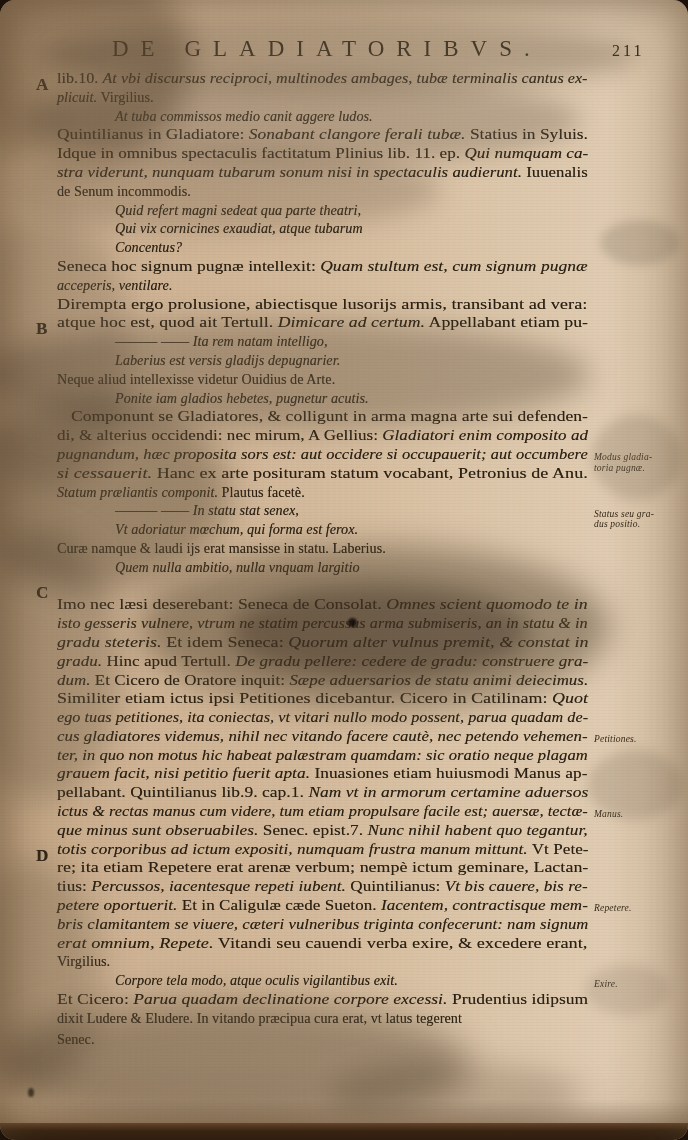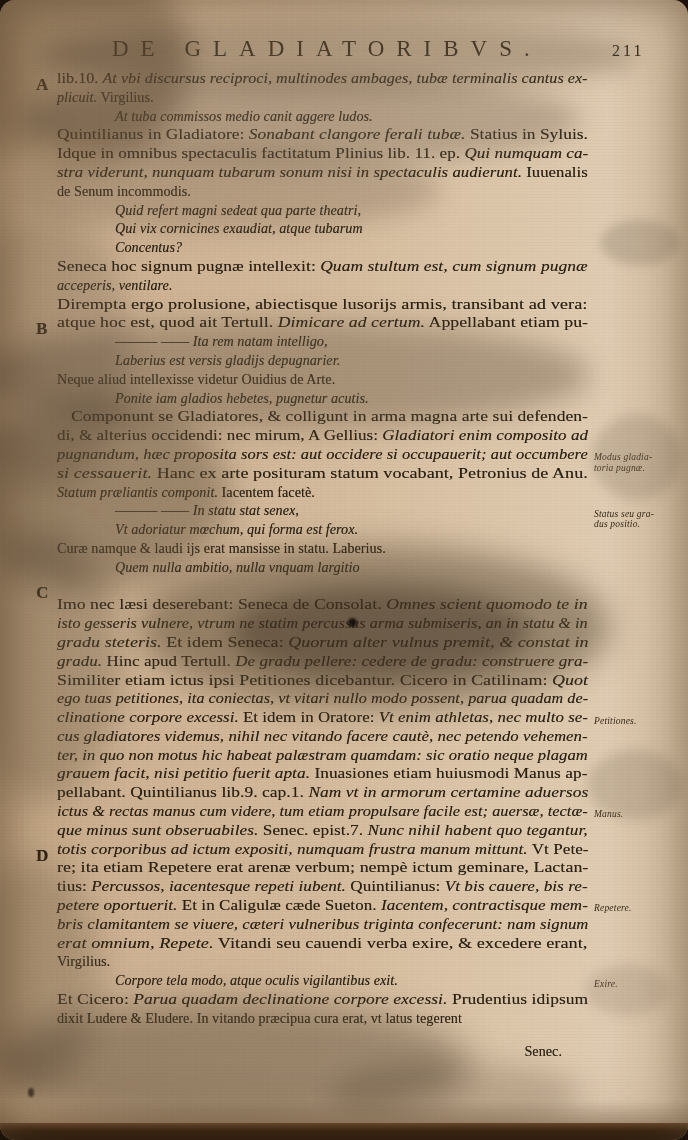--- a/index.html
+++ b/index.html
@@ -13,21 +13,21 @@
       repeating-linear-gradient(90deg,rgba(255,246,230,.05) 0 2px,transparent 2px 6px);}
   .header{position:absolute;z-index:2;top:36px;left:0;width:100%;height:30px;}
   .title{position:absolute;left:112px;top:0;font-size:23px;letter-spacing:12px;font-weight:400;white-space:nowrap;}
   .pagenum{position:absolute;left:612px;top:6px;font-size:16px;letter-spacing:3px;}
   .body{position:absolute;z-index:2;top:70px;left:57px;width:531px;}
   .line{position:relative;height:18.8px;line-height:18.8px;font-size:14px;letter-spacing:.1px;
     text-shadow:.2px .2px .4px rgba(42,32,19,.55);}
   .txt{display:inline-block;white-space:nowrap;transform-origin:0 50%;}
   .line.v{padding-left:58px;}
   .line.ind{padding-left:14px;}
-  .line.catch{text-align:right;padding-right:26px;margin-top:14px;}
+  .line.catch{padding-right:26px;margin-top:2px;}
   .it{font-style:italic;}
   .mletter{position:absolute;left:-21px;top:6px;font-weight:700;font-size:17px;line-height:1;}
   .mnote{position:absolute;left:537px;top:1px;width:94px;font-style:italic;font-size:9.5px;
     line-height:10.5px;white-space:pre-line;letter-spacing:.2px;color:#352818;text-shadow:none;margin-top:43px;}
   .stains{position:absolute;inset:0;z-index:3;pointer-events:none;}
   .st{position:absolute;border-radius:50%;mix-blend-mode:multiply;}
   .edge{position:absolute;z-index:5;left:0;right:0;bottom:0;height:17px;
     background:linear-gradient(180deg,#6b4a2e 0%,#33200f 45%,#1d0f05 100%);}
   .edge-shadow{position:absolute;z-index:4;left:0;right:0;bottom:14px;height:26px;pointer-events:none;
     background:linear-gradient(180deg,rgba(90,66,42,0) 0%,rgba(90,66,42,.35) 100%);}
@@ -61,33 +61,33 @@
       <div class="line v"><span class="txt"><span>——— —— </span><span class="it">Ita rem natam intelligo,</span></span></div>
       <div class="line v"><span class="txt"><span class="it">Laberius est versis gladijs depugnarier.</span></span></div>
       <div class="line "><span class="txt"><span>Neque aliud intellexisse videtur Ouidius de Arte.</span></span></div>
       <div class="line v"><span class="txt"><span class="it">Ponite iam gladios hebetes, pugnetur acutis.</span></span></div>
       <div class="line ind j"><span class="txt" style="transform: scaleX(1.2368);"><span>Componunt se Gladiatores, &amp; colligunt in arma magna arte sui defenden-</span></span><span class="mnote">Modus gladia-
 toria pugnæ.</span></div>
       <div class="line j"><span class="txt" style="transform: scaleX(1.2014);"><span>di, &amp; alterius occidendi: nec mirum, A Gellius: </span><span class="it">Gladiatori enim composito ad</span></span></div>
       <div class="line j"><span class="txt" style="transform: scaleX(1.1619);"><span class="it">pugnandum, hæc proposita sors est: aut occidere si occupauerit; aut occumbere</span></span></div>
       <div class="line j"><span class="txt" style="transform: scaleX(1.2764);"><span class="it">si cessauerit.</span><span> Hanc ex arte posituram statum vocabant, Petronius de Anu.</span></span><span class="mnote">Status seu gra-
 dus positio.</span></div>
-      <div class="line "><span class="txt"><span class="it">Statum præliantis componit.</span><span> Iacentem facetè.</span></span></div>
+      <div class="line "><span class="txt"><span class="it">Statum præliantis componit.</span><span> Plautus facetè.</span></span></div>
       <div class="line v"><span class="txt"><span>——— —— </span><span class="it">In statu stat senex,</span></span></div>
       <div class="line v"><span class="txt"><span class="it">Vt adoriatur mœchum, qui forma est ferox.</span></span></div>
       <div class="line "><span class="txt"><span>Curæ namque &amp; laudi ijs erat mansisse in statu. Laberius.</span></span></div>
       <div class="line v"><span class="txt"><span class="it">Quem nulla ambitio, nulla vnquam largitio</span></span></div>
       <div class="line v"><span class="mletter">C</span></div>
       <div class="line j"><span class="txt" style="transform: scaleX(1.2494);"><span>Imo nec læsi deserebant: Seneca de Consolat. </span><span class="it">Omnes scient quomodo te in</span></span></div>
       <div class="line j"><span class="txt" style="transform: scaleX(1.1395);"><span class="it">isto gesseris vulnere, vtrum ne statim percussus arma submiseris, an in statu &amp; in</span></span></div>
       <div class="line j"><span class="txt" style="transform: scaleX(1.2703);"><span class="it">gradu steteris.</span><span> Et idem Seneca: </span><span class="it">Quorum alter vulnus premit, &amp; constat in</span></span></div>
       <div class="line j"><span class="txt" style="transform: scaleX(1.2014);"><span class="it">gradu.</span><span> Hinc apud Tertull. </span><span class="it">De gradu pellere: cedere de gradu: construere gra-</span></span></div>
+      <div class="line j"><span class="txt" style="transform: scaleX(1.1959);"><span class="it">dum.</span><span> Et Cicero de Oratore inquit: </span><span class="it">Sæpe aduersarios de statu animi deiecimus.</span></span></div>
       <div class="line j"><span class="txt" style="transform: scaleX(1.2703);"><span>Similiter etiam ictus ipsi Petitiones dicebantur. Cicero in Catilinam: </span><span class="it">Quot</span></span><span class="mnote">Petitiones.</span></div>
       <div class="line j"><span class="txt" style="transform: scaleX(1.1419);"><span class="it">ego tuas petitiones, ita coniectas, vt vitari nullo modo possent, parua quadam de-</span></span></div>
-      <div class="line j"><span class="txt" style="transform: scaleX(1.1906);"><span class="it">clinatione corpore excessi.</span><span> Et idem in Oratore: </span><span class="it">Vt enim athletas, nec multo se-</span></span></div>
       <div class="line j"><span class="txt" style="transform: scaleX(1.1879);"><span class="it">cus gladiatores videmus, nihil nec vitando facere cautè, nec petendo vehemen-</span></span></div>
       <div class="line j"><span class="txt" style="transform: scaleX(1.1722);"><span class="it">ter, in quo non motus hic habeat palæstram quamdam: sic oratio neque plagam</span></span></div>
       <div class="line j"><span class="txt" style="transform: scaleX(1.2207);"><span class="it">grauem facit, nisi petitio fuerit apta.</span><span> Inuasiones etiam huiusmodi Manus ap-</span></span><span class="mnote">Manus.</span></div>
       <div class="line j"><span class="txt" style="transform: scaleX(1.232);"><span>pellabant. Quintilianus lib.9. cap.1. </span><span class="it">Nam vt in armorum certamine aduersos</span></span></div>
       <div class="line j"><span class="txt" style="transform: scaleX(1.1518);"><span class="it">ictus &amp; rectas manus cum videre, tum etiam propulsare facile est; auersæ, tectæ-</span></span></div>
       <div class="line j"><span class="txt" style="transform: scaleX(1.2179);"><span class="it">que minus sunt obseruabiles.</span><span> Senec. epist.7. </span><span class="it">Nunc nihil habent quo tegantur,</span></span></div>
       <div class="line j"><span class="mletter">D</span><span class="txt" style="transform: scaleX(1.2068);"><span class="it">totis corporibus ad ictum expositi, numquam frustra manum mittunt.</span><span> Vt Pete-</span></span></div>
       <div class="line j"><span class="txt" style="transform: scaleX(1.2643);"><span>re; ita etiam Repetere erat arenæ verbum; nempè ictum geminare, Lactan-</span></span><span class="mnote">Repetere.</span></div>
       <div class="line j"><span class="txt" style="transform: scaleX(1.2096);"><span>tius: </span><span class="it">Percussos, iacentesque repeti iubent.</span><span> Quintilianus: </span><span class="it">Vt bis cauere, bis re-</span></span></div>
       <div class="line j"><span class="txt" style="transform: scaleX(1.2041);"><span class="it">petere oportuerit.</span><span> Et in Caligulæ cæde Sueton. </span><span class="it">Iacentem, contractisque mem-</span></span></div>

